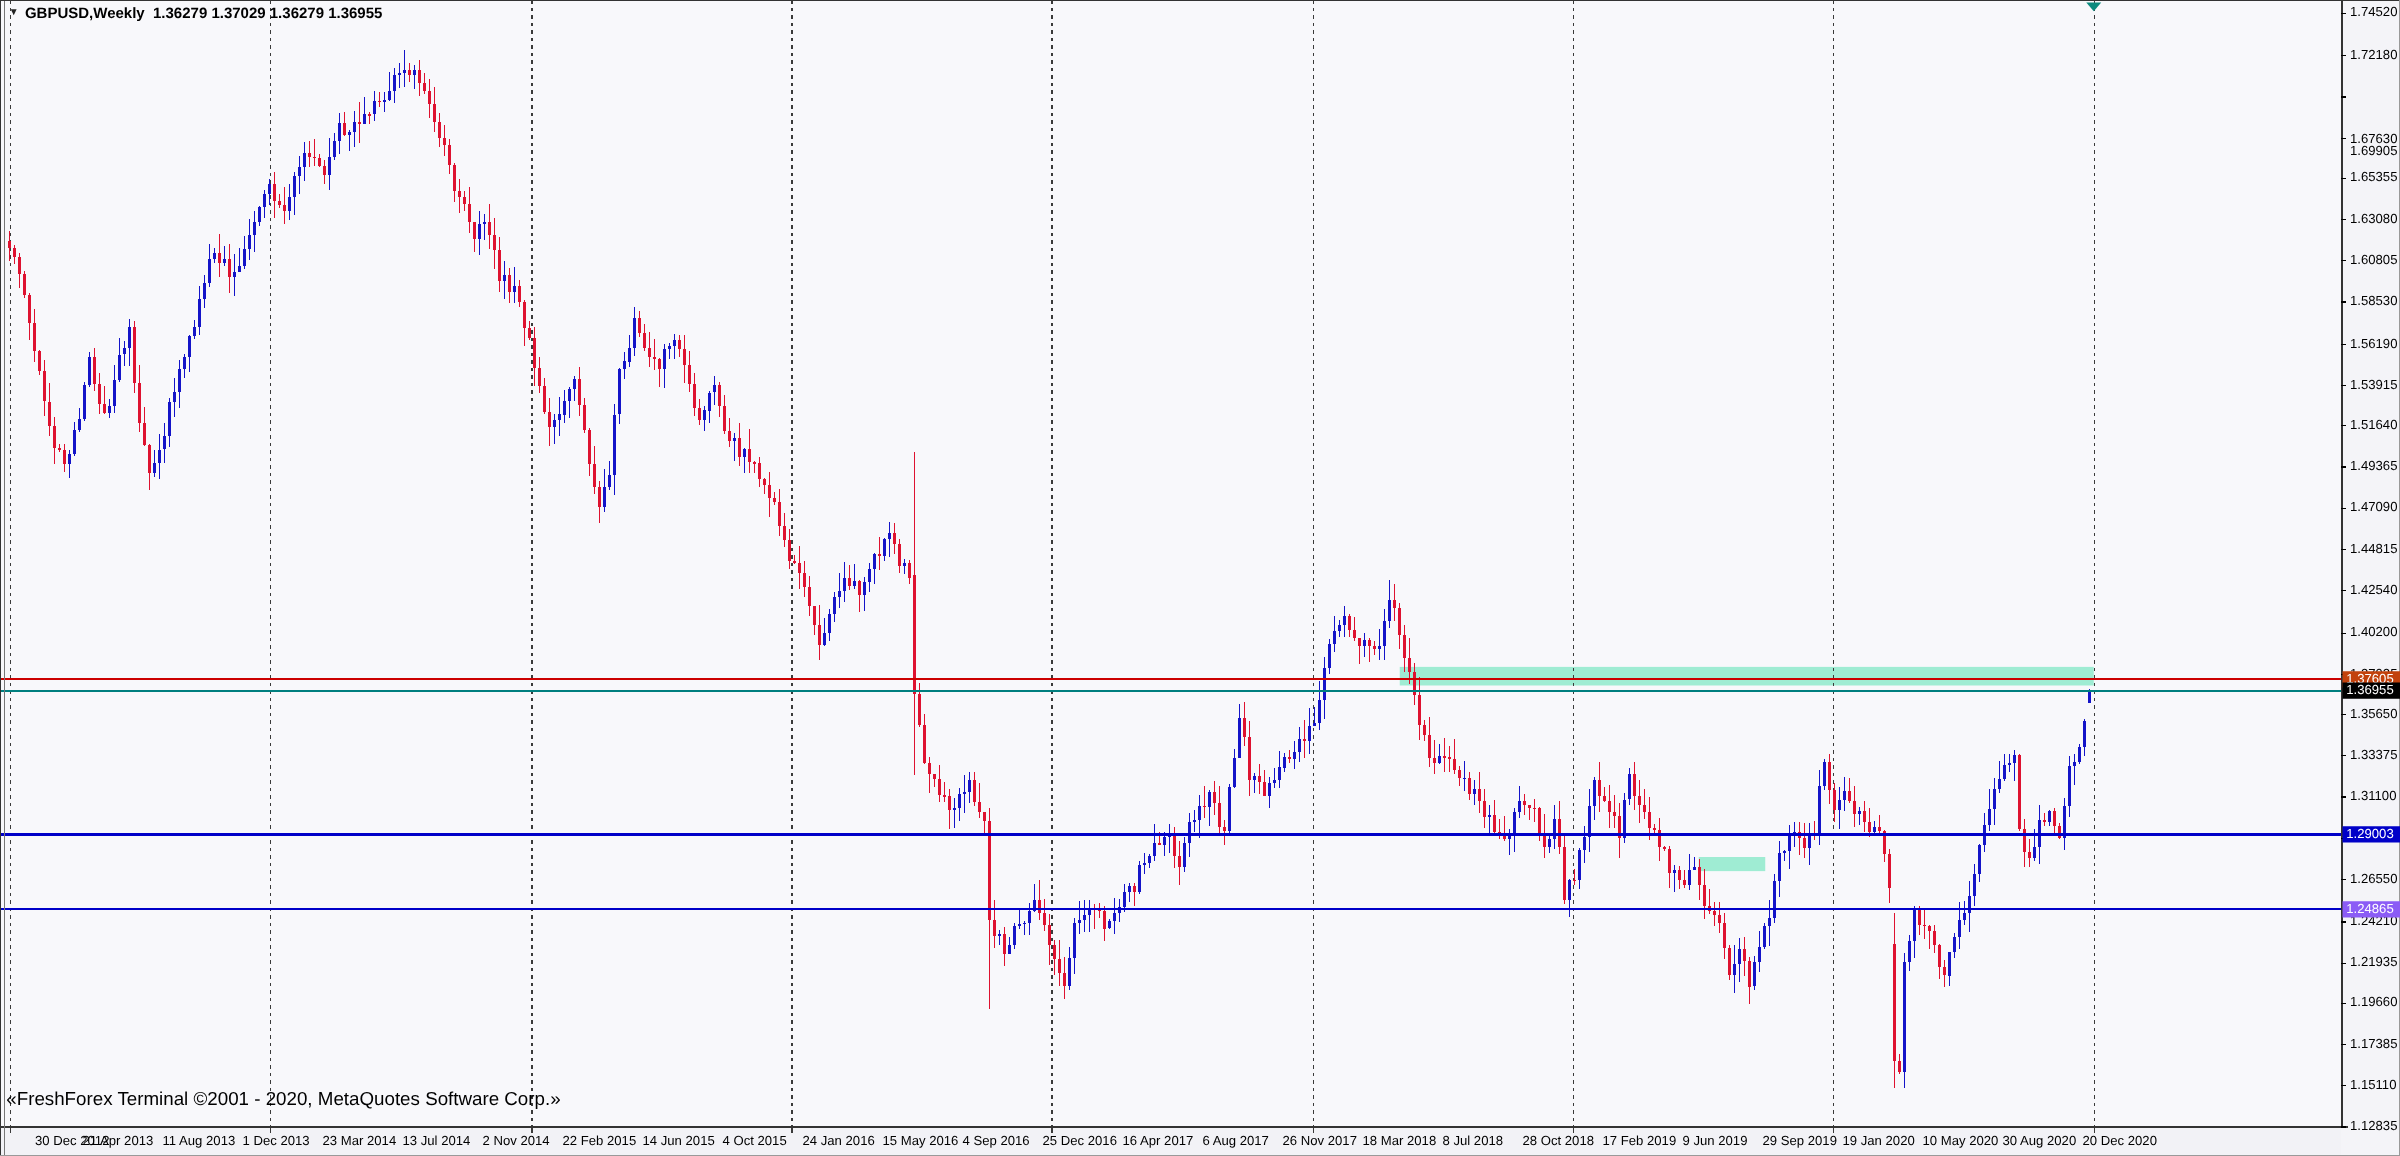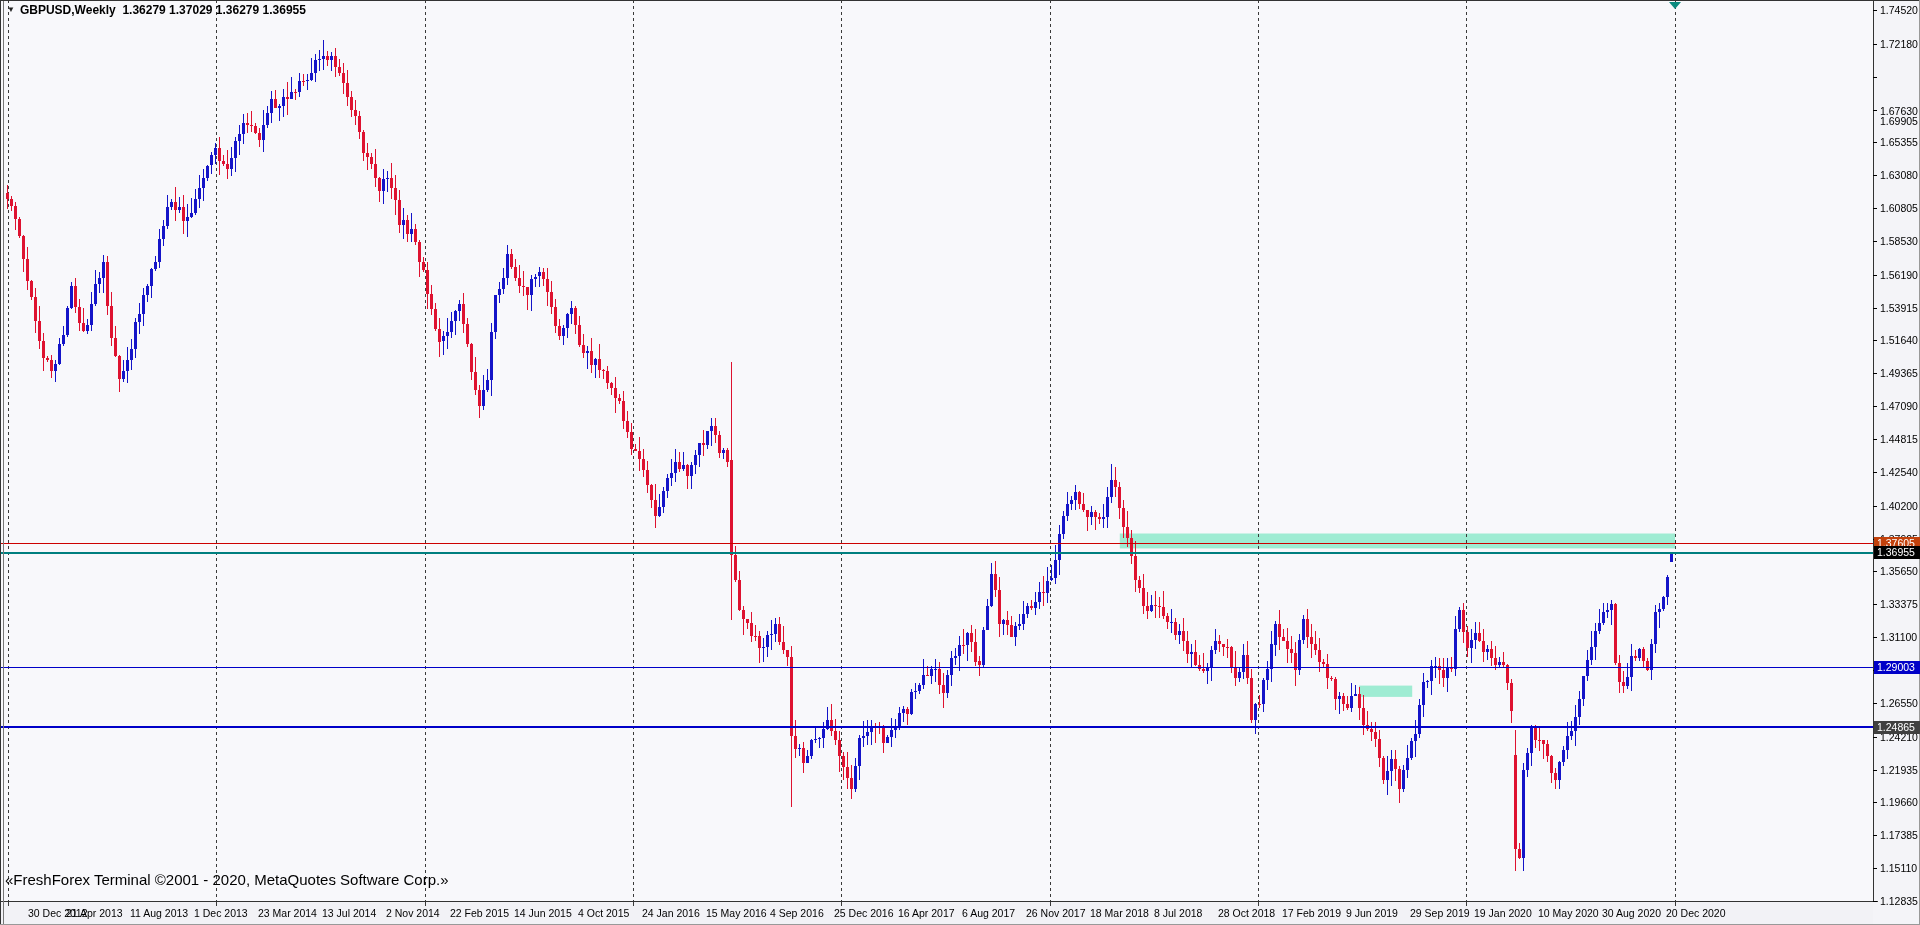--- a/index.html
+++ b/index.html
@@ -956,21 +956,21 @@
       <div class="ptick" style="top: 696.896px;">1.26550</div>
       <div class="ptick" style="top: 730.695px;">1.24210</div>
       <div class="ptick" style="top: 763.556px;">1.21935</div>
       <div class="ptick" style="top: 796.417px;">1.19660</div>
       <div class="ptick" style="top: 829.278px;">1.17385</div>
       <div class="ptick" style="top: 862.139px;">1.15110</div>
       <div class="ptick" style="top: 895px;">1.12835</div>
       <div class="badge" style="top: 536.713px; background: #c2410c;">1.37605</div>
       <div class="badge" style="top: 546.102px; background: rgb(0, 0, 0);">1.36955</div>
       <div class="badge" style="top: 660.964px; background: rgb(0, 0, 200);">1.29003</div>
-      <div class="badge" style="top: 720.734px; background: #404040;">1.24865</div>
+      <div class="badge" style="top: 720.734px; background: #8b5cf6;">1.24865</div>
     </div>
   <div class="time-axis" id="time-axis">
       <div class="dlabel" style="left: 2px; margin-left: 26px;">30 Dec 2012</div>
       <div class="dlabel" style="left: 66px;">21 Apr 2013</div>
       <div class="dlabel" style="left: 130px;">11 Aug 2013</div>
       <div class="dlabel" style="left: 194px;">1 Dec 2013</div>
       <div class="dlabel" style="left: 258px;">23 Mar 2014</div>
       <div class="dlabel" style="left: 322px;">13 Jul 2014</div>
       <div class="dlabel" style="left: 386px;">2 Nov 2014</div>
       <div class="dlabel" style="left: 450px;">22 Feb 2015</div>

